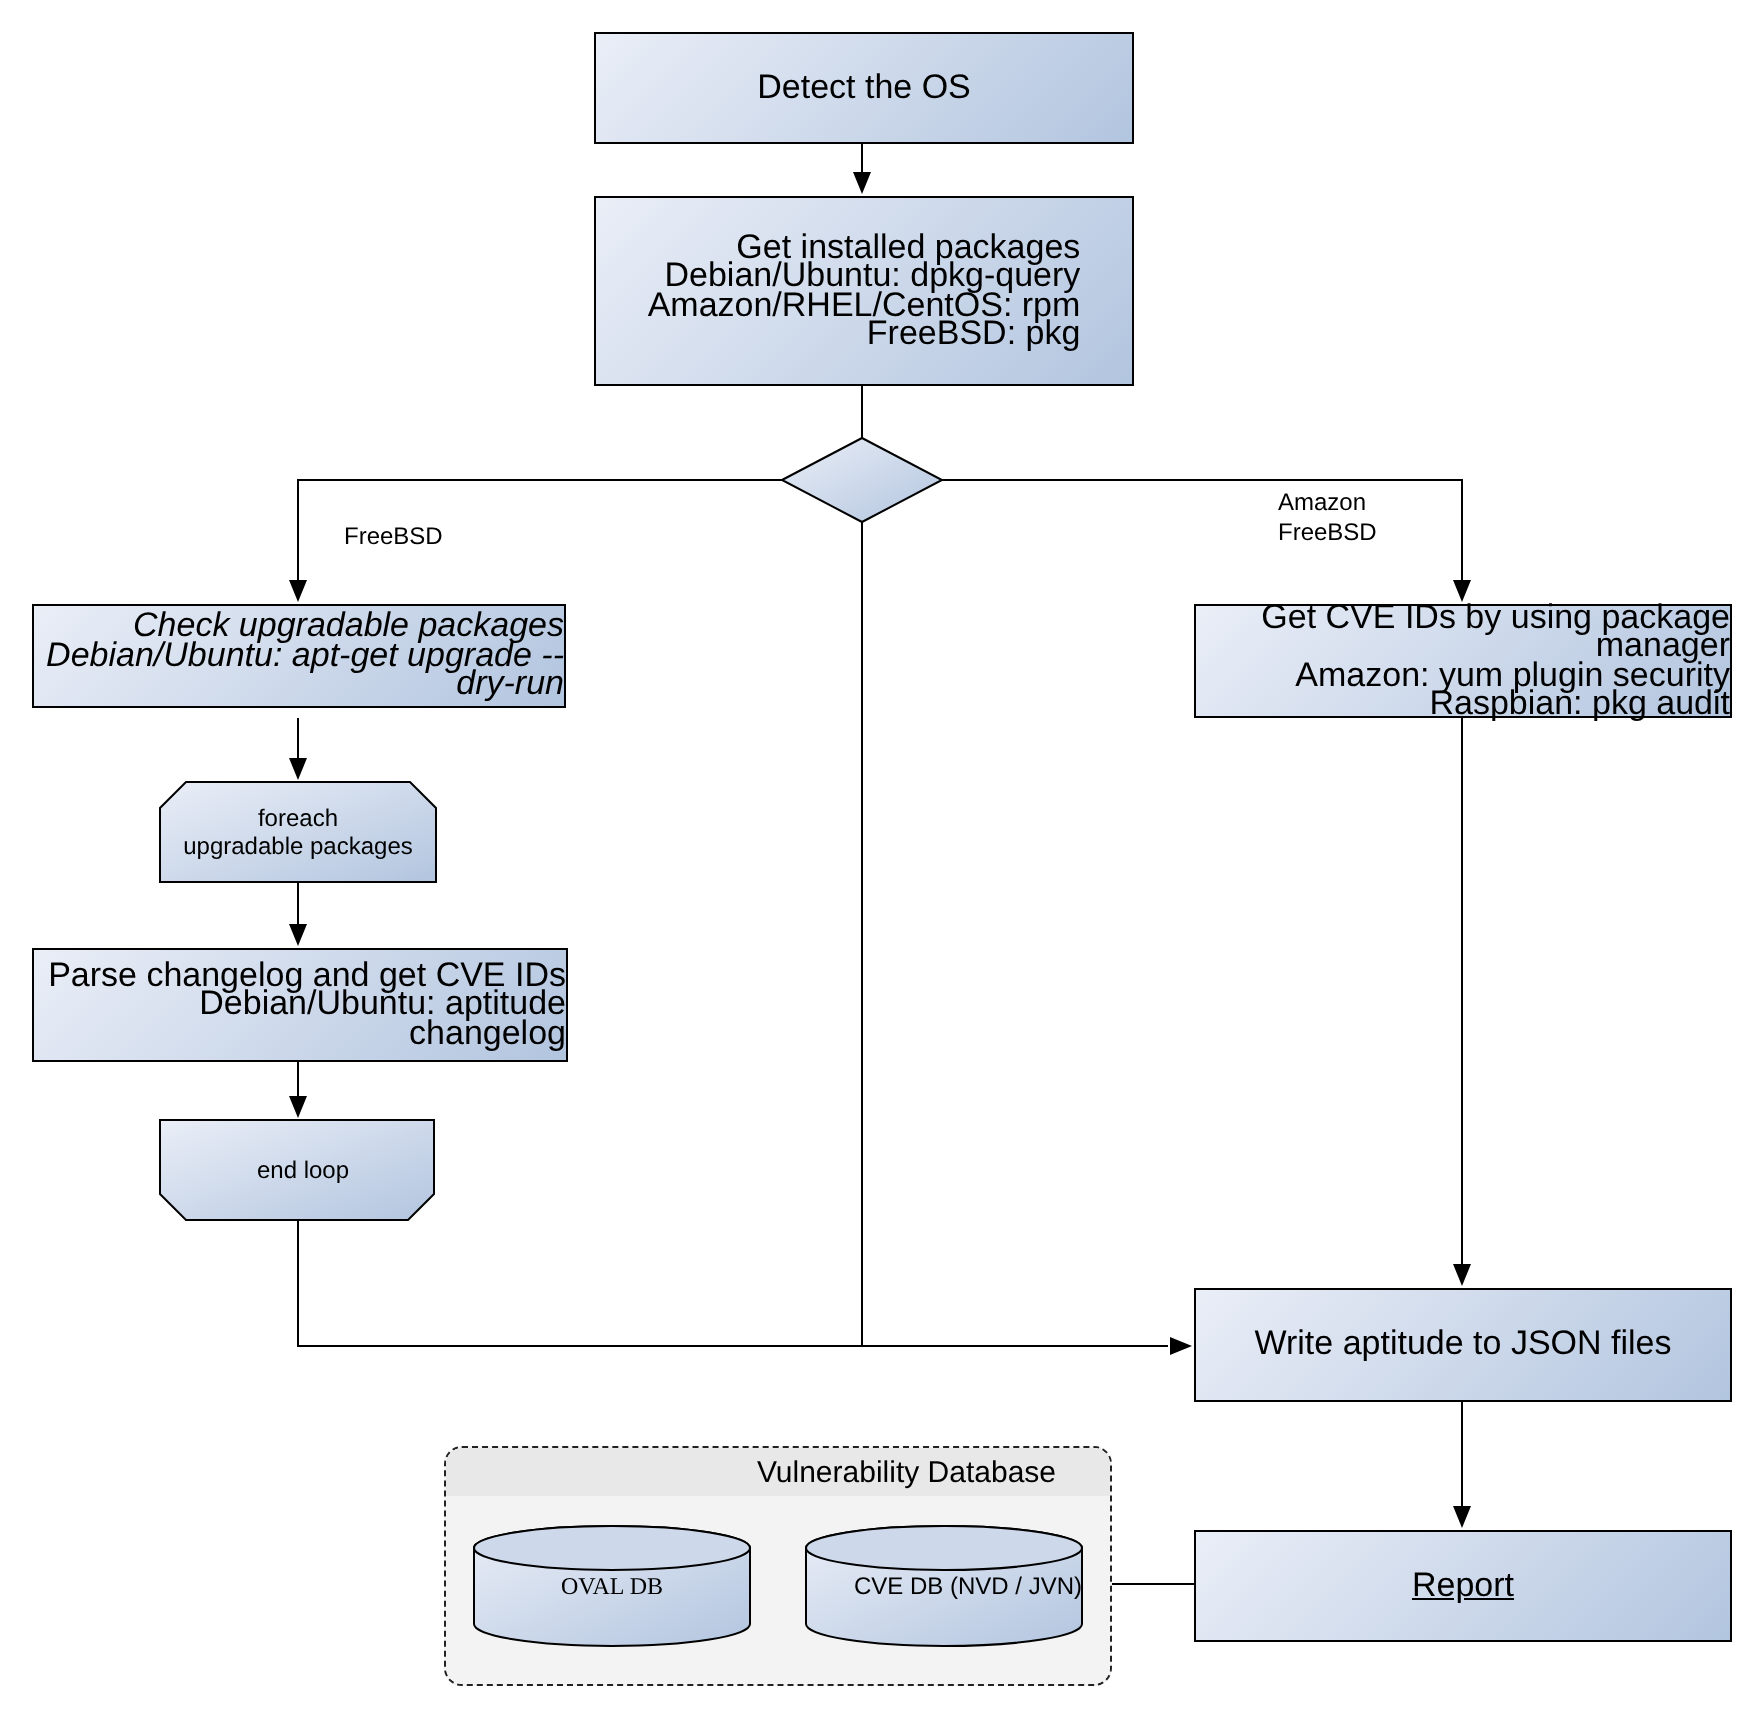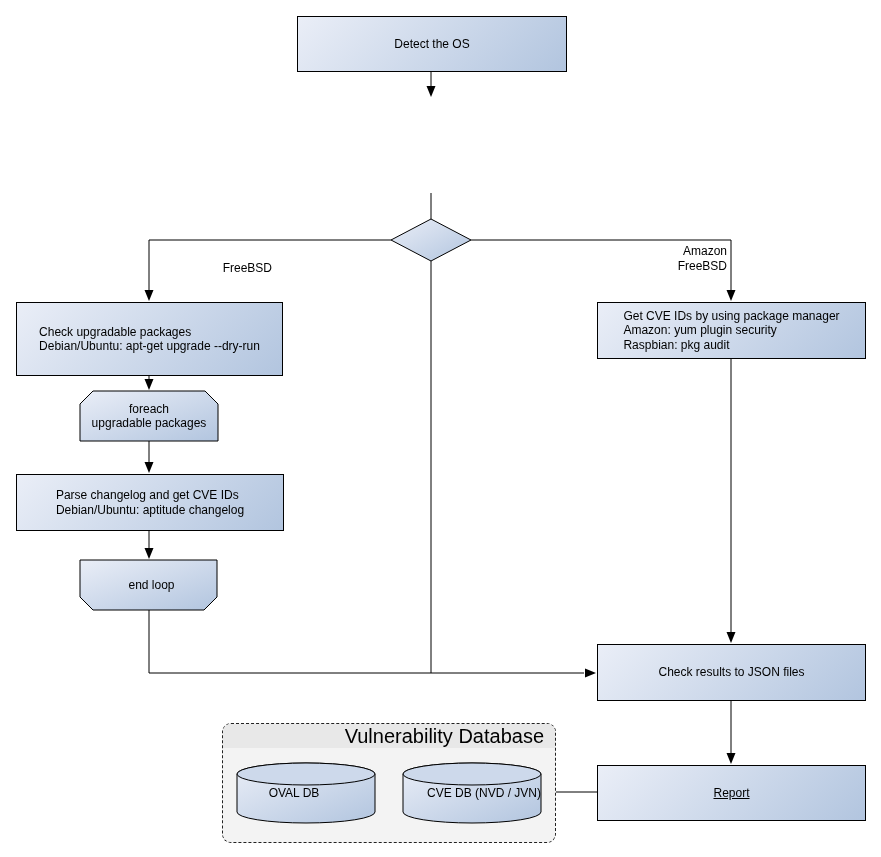--- a/index.html
+++ b/index.html
@@ -10,42 +10,42 @@
     font-family:"Liberation Sans","DejaVu Sans",sans-serif;
     color:#000;
     overflow:hidden;
   }
   .wires{position:absolute;left:0;top:0;}
   .node{
     position:absolute;box-sizing:border-box;
     background:linear-gradient(135deg,#eaeef7 0%,#b2c5df 100%);
     border:1px solid #000;
     display:flex;align-items:center;justify-content:center;
-    text-align:left;font-size:12px;line-height:14.5px;
+    text-align:right;font-size:17px;line-height:14.5px;
     white-space:pre-line;
   }
   .overlay{
     position:absolute;box-sizing:border-box;
     display:flex;align-items:center;justify-content:center;
     text-align:center;font-size:12px;line-height:14.5px;
     white-space:pre-line;background:transparent;border:none;
   }
   .elabel{
-    position:absolute;text-align:right;
+    position:absolute;text-align:left;
     font-size:12px;line-height:15px;white-space:pre-line;
   }
   .cluster{
     position:absolute;left:222px;top:723px;width:334px;height:120px;
     box-sizing:border-box;border:1px dashed #222;border-radius:9px;
     background:#f3f3f3;overflow:hidden;
   }
   .cluster-header{
     height:24px;background:#e8e8e8;
     display:flex;align-items:center;justify-content:flex-end;
-    padding-right:11px;font-size:20px;
+    padding-right:27px;font-size:15px;
   }
   .cyl-label{
     position:absolute;text-align:center;font-size:12px;
   }
 </style>
 </head>
 <body>
 
 <div class="canvas">
 
@@ -100,43 +100,47 @@
     </g>
 
     <g>
       <path d="M403,774 A69,11 0 0 1 541,774 L541,812 A69,11 0 0 1 403,812 Z" fill="url(#ng)" stroke="#000"></path>
       <ellipse cx="472" cy="774" rx="69" ry="11" fill="#cdd9eb" stroke="#000"></ellipse>
     </g>
   </svg>
 
   <div class="node" style="left:297px;top:16px;width:270px;height:56px;">Detect the OS</div>
 
+  <div class="node" style="left:297px;top:98px;width:270px;height:95px;">Get installed packages
+Debian/Ubuntu: dpkg-query
+Amazon/RHEL/CentOS: rpm
+FreeBSD: pkg</div>
 
-  <div class="node" style="left:16px;top:302px;width:267px;height:74px;">Check upgradable packages
+  <div class="node" style="left:16px;top:302px;width:267px;height:52px;font-style:italic;">Check upgradable packages
 Debian/Ubuntu: apt-get upgrade --dry-run</div>
 
   <div class="node" style="left:16px;top:474px;width:268px;height:57px;">Parse changelog and get CVE IDs
 Debian/Ubuntu: aptitude changelog</div>
 
   <div class="node" style="left:597px;top:302px;width:269px;height:57px;">Get CVE IDs by using package manager
 Amazon: yum plugin security
 Raspbian: pkg audit</div>
 
-  <div class="node" style="left:597px;top:644px;width:269px;height:57px;">Check results to JSON files</div>
+  <div class="node" style="left:597px;top:644px;width:269px;height:57px;">Write aptitude to JSON files</div>
 
   <div class="node" style="left:597px;top:765px;width:269px;height:56px;text-decoration:underline;">Report</div>
 
   <div class="overlay" style="left:80px;top:391px;width:138px;height:50px;">foreach
 upgradable packages</div>
 
   <div class="overlay" style="left:80px;top:560px;width:143px;height:50px;">end loop</div>
 
   <div class="elabel" style="left:172px;top:261px;width:100px;">FreeBSD</div>
 
 
   <div class="elabel" style="left:639px;top:244px;width:88px;">Amazon
 FreeBSD</div>
 
-  <div class="cyl-label" style="left:225px;top:786px;width:138px;">OVAL DB</div>
+  <div class="cyl-label" style="left:237px;top:786px;width:138px;font-family:Liberation Serif, serif;">OVAL DB</div>
 
   <div class="cyl-label" style="left:403px;top:786px;width:138px;margin-left:12px;">CVE DB (NVD / JVN)</div>
 
 </div>
 
 </body></html>

